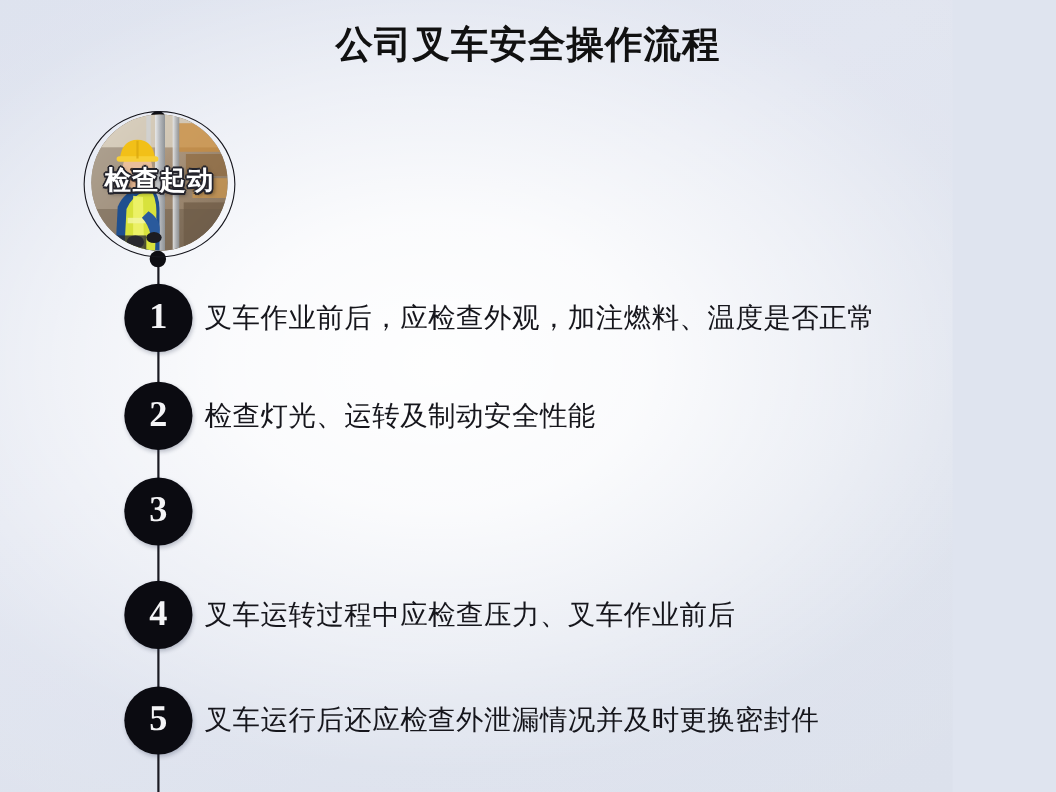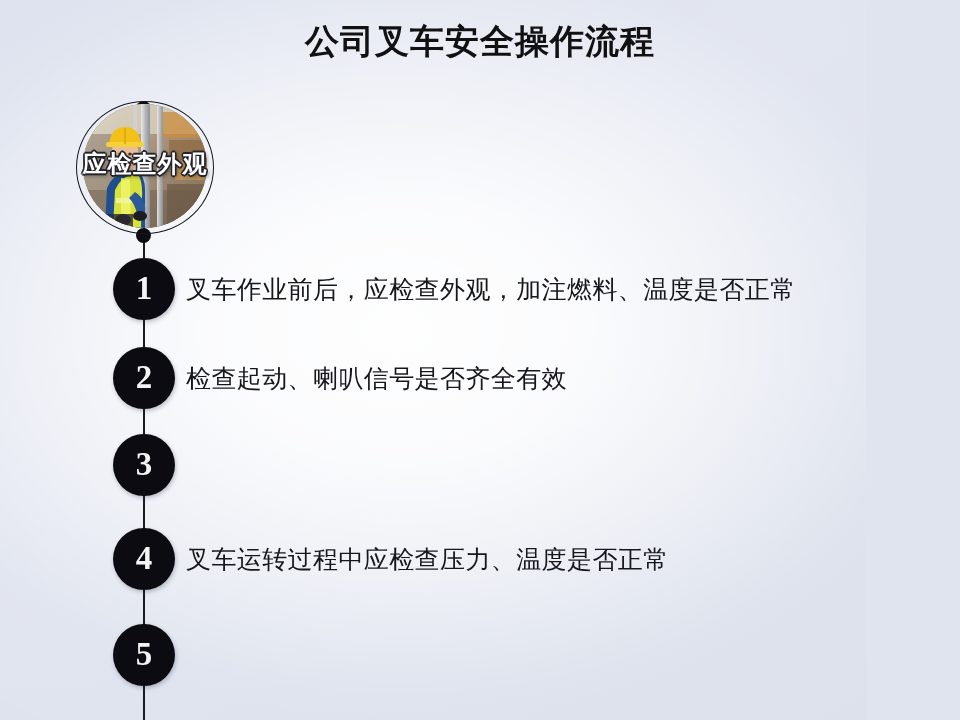--- a/index.html
+++ b/index.html
@@ -230,49 +230,50 @@
           <path d="M41 24 L43 24 L43 40 L41 40 Z" fill="#d9a80f" opacity="0.8"></path>
 
           <ellipse cx="57" cy="112" rx="7" ry="5" fill="#1c1c22"></ellipse>
           <ellipse cx="40" cy="116" rx="8" ry="6" fill="#25252c"></ellipse>
 
           <rect x="14" y="110" width="36" height="14" fill="#2a2a31" opacity="0.8"></rect>
         </g>
       </svg>
     </div>
     <div class="photo-ring"></div>
-    <div class="photo-label">应检查外观</div>
+    <div class="photo-label">检查起动</div>
   </div>
 
   <div class="step" style="top:258px;">
     <div class="step-badge">
       <span>1</span>
     </div>
     <div class="step-text">叉车作业前后，应检查外观，加注燃料、温度是否正常</div>
   </div>
 
   <div class="step" style="top:347px;">
     <div class="step-badge">
       <span>2</span>
     </div>
-    <div class="step-text">检查起动、喇叭信号是否齐全有效</div>
+    <div class="step-text">检查灯光、运转及制动安全性能</div>
   </div>
 
   <div class="step" style="top:434px;">
     <div class="step-badge">
       <span>3</span>
     </div>
   </div>
 
   <div class="step" style="top:528px;">
     <div class="step-badge">
       <span>4</span>
     </div>
-    <div class="step-text">叉车运转过程中应检查压力、温度是否正常</div>
+    <div class="step-text">叉车运转过程中应检查压力、叉车作业前后</div>
   </div>
 
   <div class="step" style="top:624px;">
     <div class="step-badge">
       <span>5</span>
     </div>
+    <div class="step-text">叉车运行后还应检查外泄漏情况并及时更换密封件</div>
   </div>
 
 </div>
 
 </body></html>

